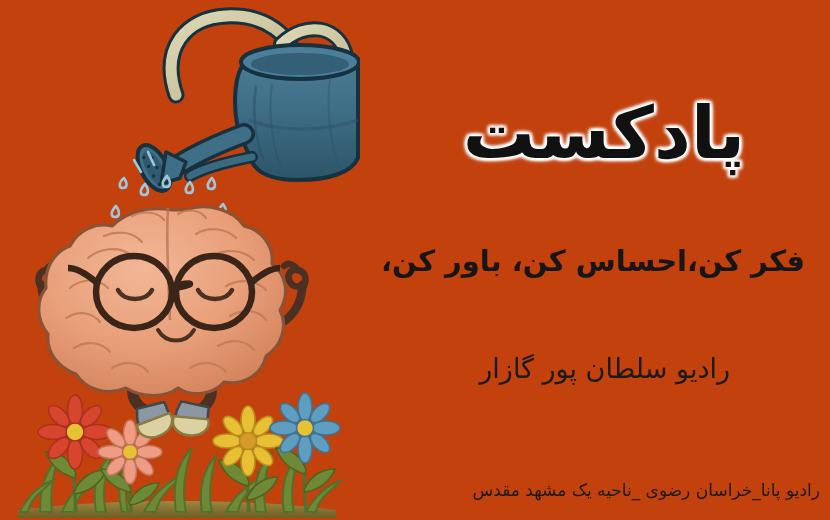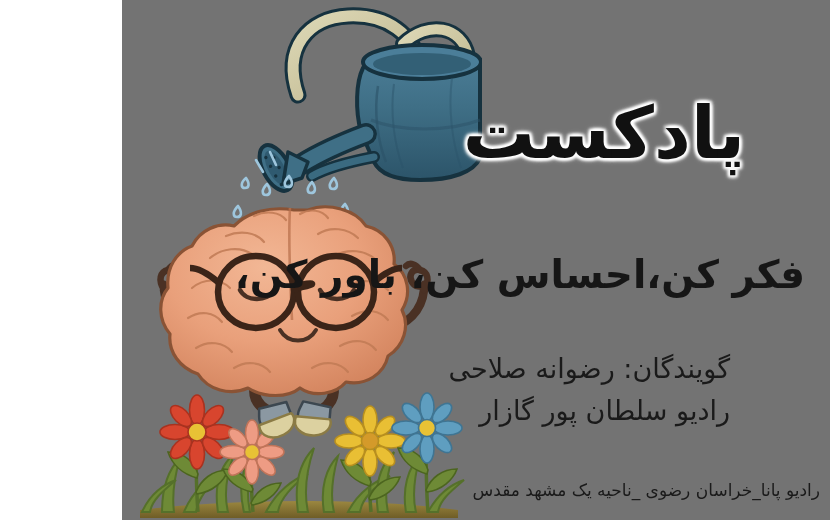--- a/index.html
+++ b/index.html
@@ -7,23 +7,23 @@
     padding: 0;
   }
   body {
     width: 830px;
     height: 520px;
     overflow: hidden;
     font-family: "DejaVu Sans", sans-serif;
   }
   #poster {
     position: relative;
-    width: 708px;
+    width: 830px;
     height: 520px;
-    background: #737373;
+    background: #c2410c;
     overflow: hidden;
   }
 
   
   #illustration {
     position: absolute;
     left: 0;
     top: 0;
     width: 360px;
     height: 520px;
@@ -53,24 +53,24 @@
     letter-spacing: 0.5px;
     white-space: nowrap;
     text-shadow:
       0 0 5px #ffffff, 0 0 5px #ffffff, 0 0 7px #ffffff,
       2px 2px 3px #ffffff, -2px -2px 3px #ffffff,
       2px -2px 3px #ffffff, -2px 2px 3px #ffffff;
   }
 
   .subtitle {
     position: absolute;
-    top: 252px;
+    top: 244px;
     right: 25px;
     font-family: "DejaVu Sans", sans-serif;
-    font-size: 39px;
+    font-size: 29px;
     font-weight: bold;
     color: #161616;
     white-space: nowrap;
   }
 
   .speakers {
     position: absolute;
     top: 348px;
     right: 100px;
     font-family: "DejaVu Sans", sans-serif;
@@ -348,20 +348,19 @@
     </svg>
   </div>
 
   <div id="text-block">
 
     <div class="title">پادکست</div>
 
     <div class="subtitle">فکر کن،احساس کن، باور کن،</div>
 
     <div class="speakers">
-      <div>گویندگان: رضوانه صلاحی</div>
       <div>رادیو سلطان پور گازار</div>
     </div>
 
     <div class="credit">رادیو پانا_خراسان رضوی _ناحیه یک مشهد مقدس</div>
 
   </div>
 </div>
 
 </body></html>

